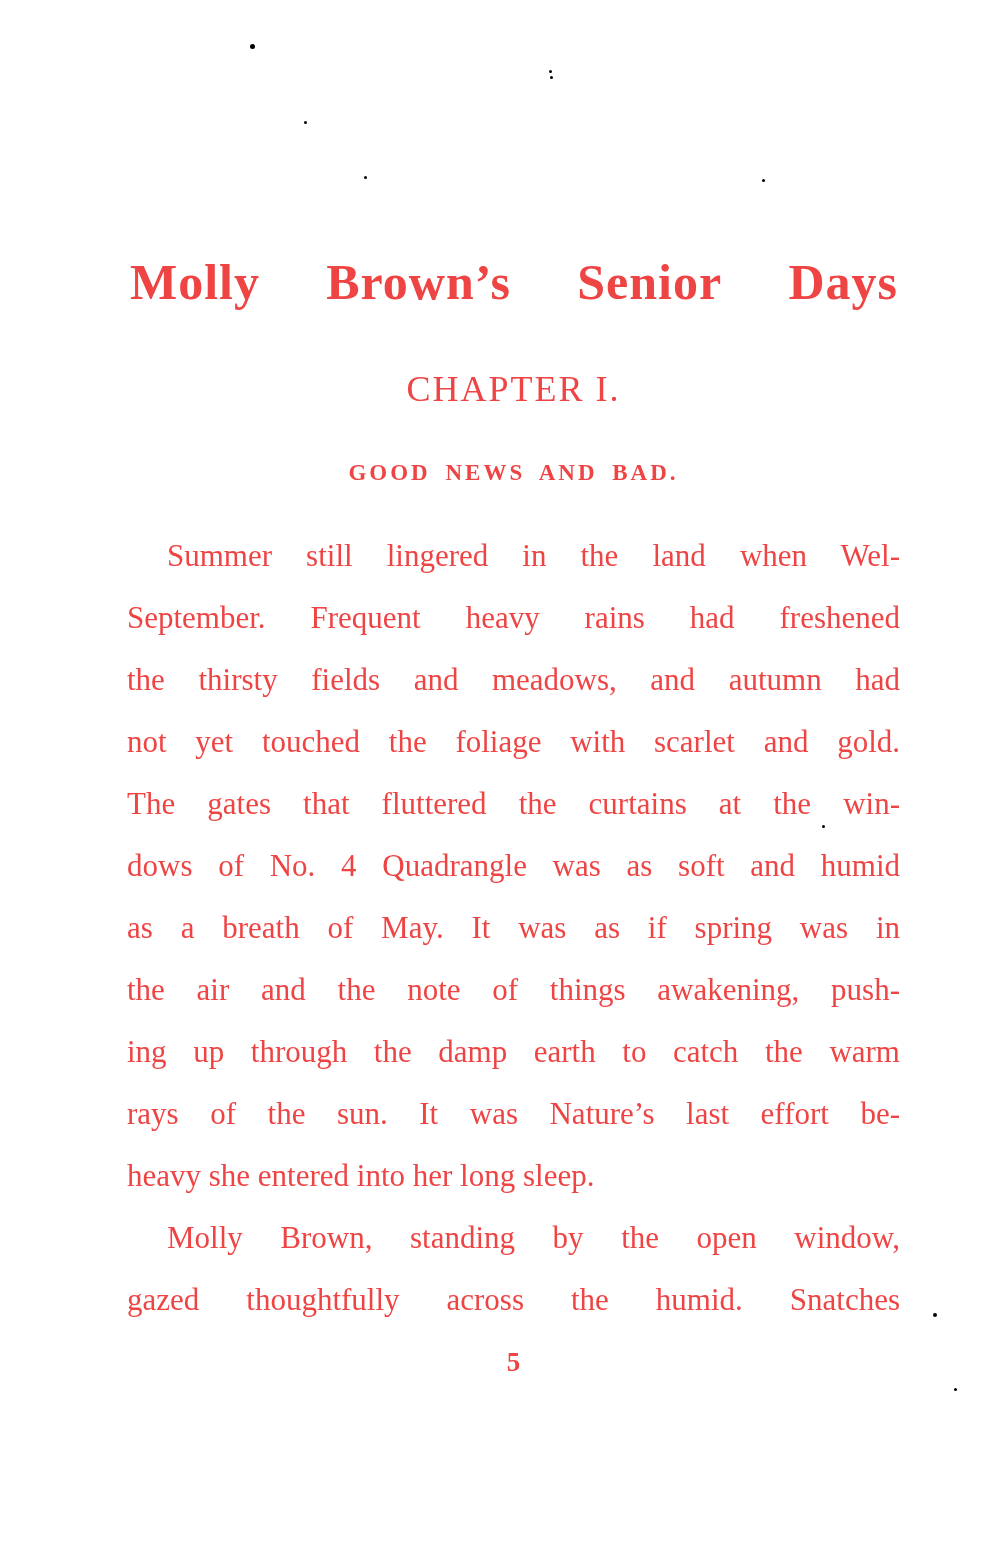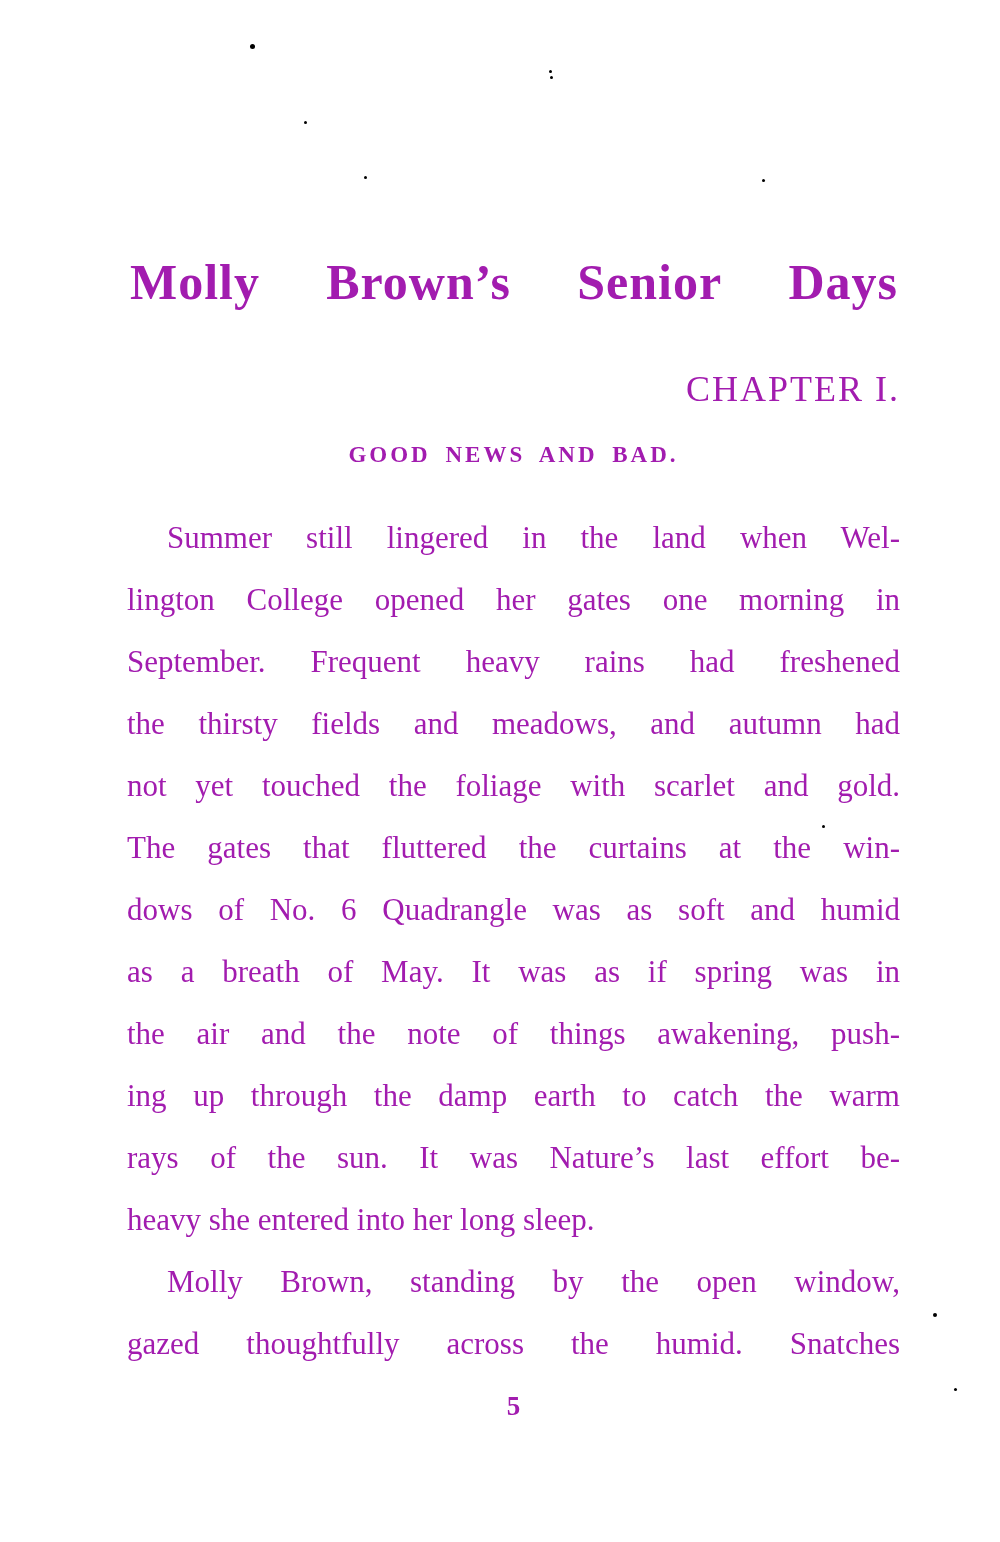--- a/index.html
+++ b/index.html
@@ -5,47 +5,47 @@
   html, body {
     margin: 0;
     padding: 0;
     background: #ffffff;
   }
   .page {
     position: relative;
     width: 1000px;
     height: 1542px;
     background: #ffffff;
-    color: #a21caf;
+    color: #ef4444;
     font-family: "Liberation Serif", "DejaVu Serif", serif;
     overflow: hidden;
     border-radius: 24px;
   }
   .title {
     display: flex;
     justify-content: space-between;
     margin: 252px 0 0 130px;
     width: 768px;
     font-size: 50px;
     font-weight: bold;
     line-height: 1.2;
     letter-spacing: 1px;
     white-space: nowrap;
   }
   .chapter {
     margin: 58px 0 0 127px;
     width: 773px;
-    text-align: right;
+    text-align: center;
     font-size: 36px;
     font-weight: normal;
     letter-spacing: 2px;
     line-height: 1.1;
   }
   .section {
-    margin: 32px 0 0 127px;
+    margin: 50px 0 0 127px;
     width: 773px;
     text-align: center;
     font-size: 23px;
     font-weight: bold;
     letter-spacing: 3px;
     word-spacing: 6px;
     line-height: 1.1;
   }
   .body-text {
     margin: 40px 0 0 127px;
@@ -85,26 +85,25 @@
   <div class="title">
       <span>Molly</span>
       <span>Brown’s</span>
       <span>Senior</span>
       <span>Days</span>
     </div>
   <div class="chapter">CHAPTER I.</div>
   <div class="section">GOOD NEWS AND BAD.</div>
   <div class="body-text">
       <div class="line indent">Summer still lingered in the land when Wel-</div>
-      <div class="line">lington College opened her gates one morning in</div>
       <div class="line">September.  Frequent heavy rains had freshened</div>
       <div class="line">the thirsty fields and meadows, and autumn had</div>
       <div class="line">not yet touched the foliage with scarlet and gold.</div>
       <div class="line">The gates that fluttered the curtains at the win-</div>
-      <div class="line">dows of No. 6 Quadrangle was as soft and humid</div>
+      <div class="line">dows of No. 4 Quadrangle was as soft and humid</div>
       <div class="line">as a breath of May.  It was as if spring was in</div>
       <div class="line">the air and the note of things awakening, push-</div>
       <div class="line">ing up through the damp earth to catch the warm</div>
       <div class="line">rays of the sun.  It was Nature’s last effort be-</div>
       <div class="line para-end">heavy she entered into her long sleep.</div>
       <div class="line indent">Molly Brown, standing by the open window,</div>
       <div class="line">gazed thoughtfully across the humid.  Snatches</div>
     </div>
   <div class="page-number">5</div>
   <div id="specks">

